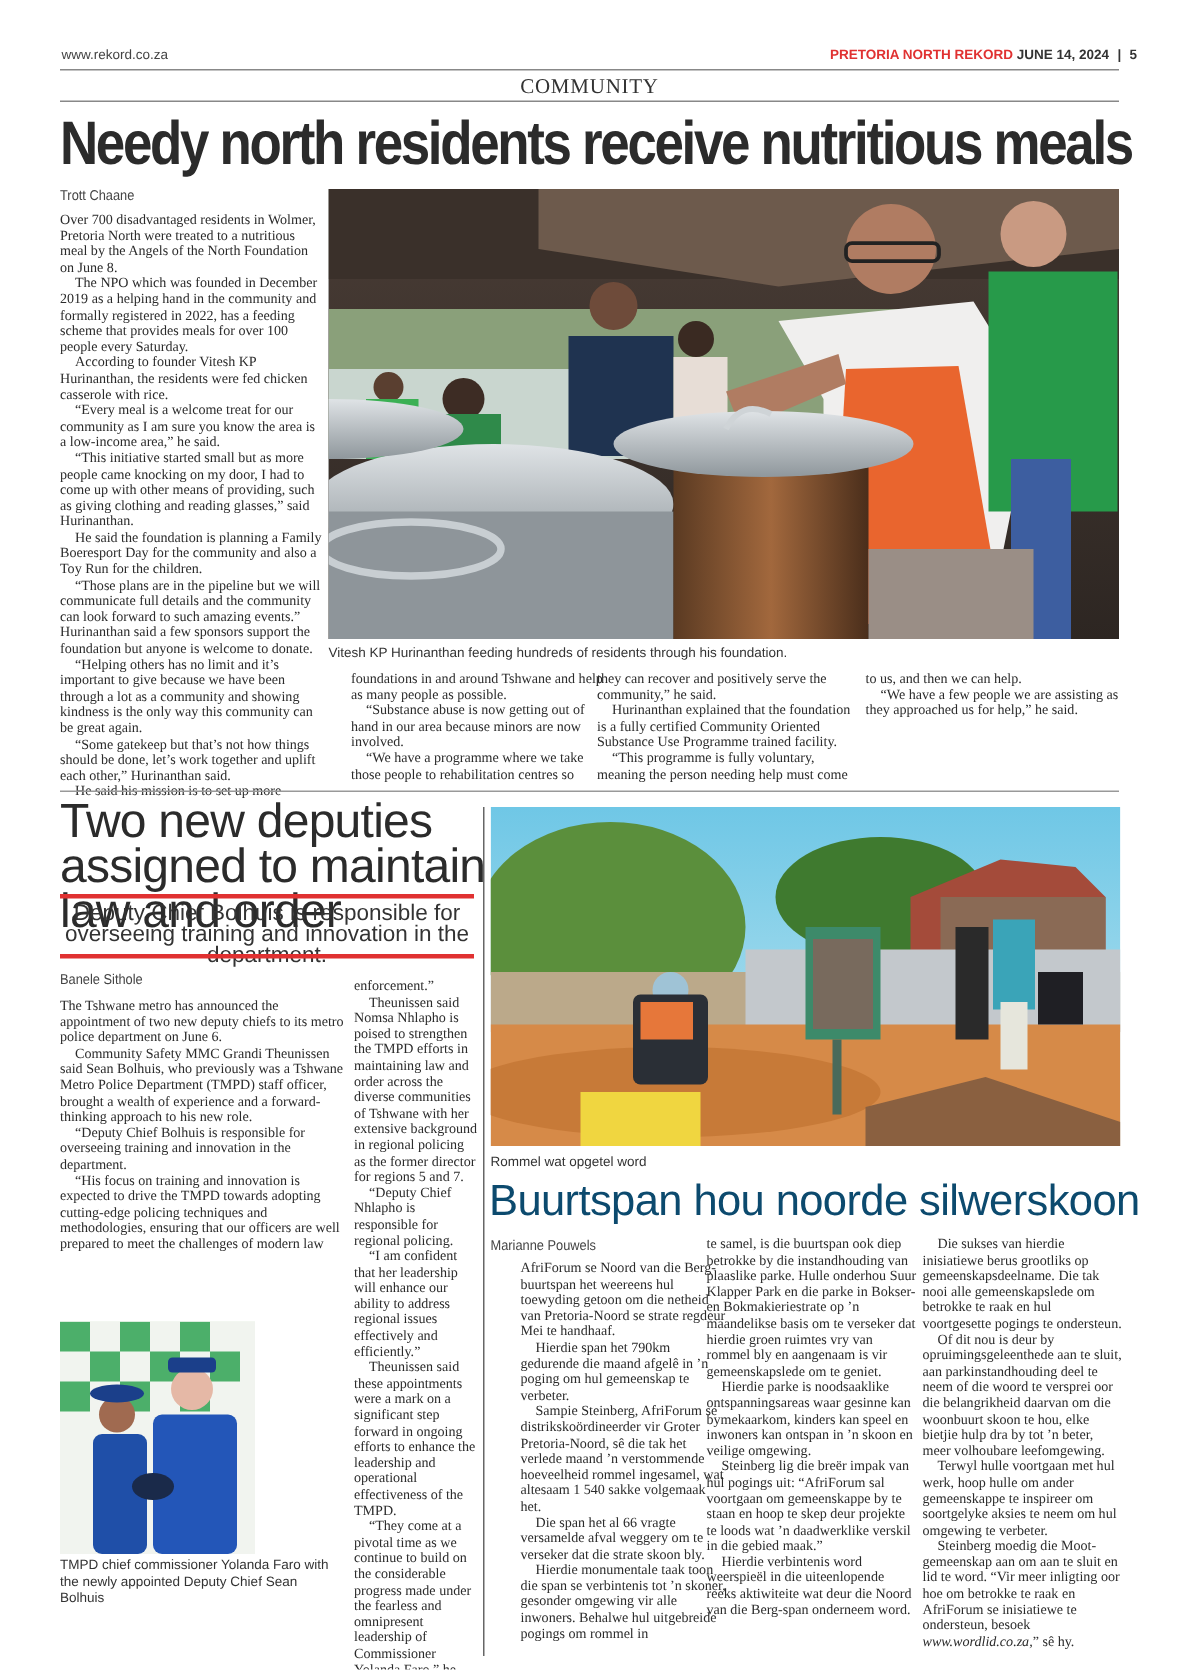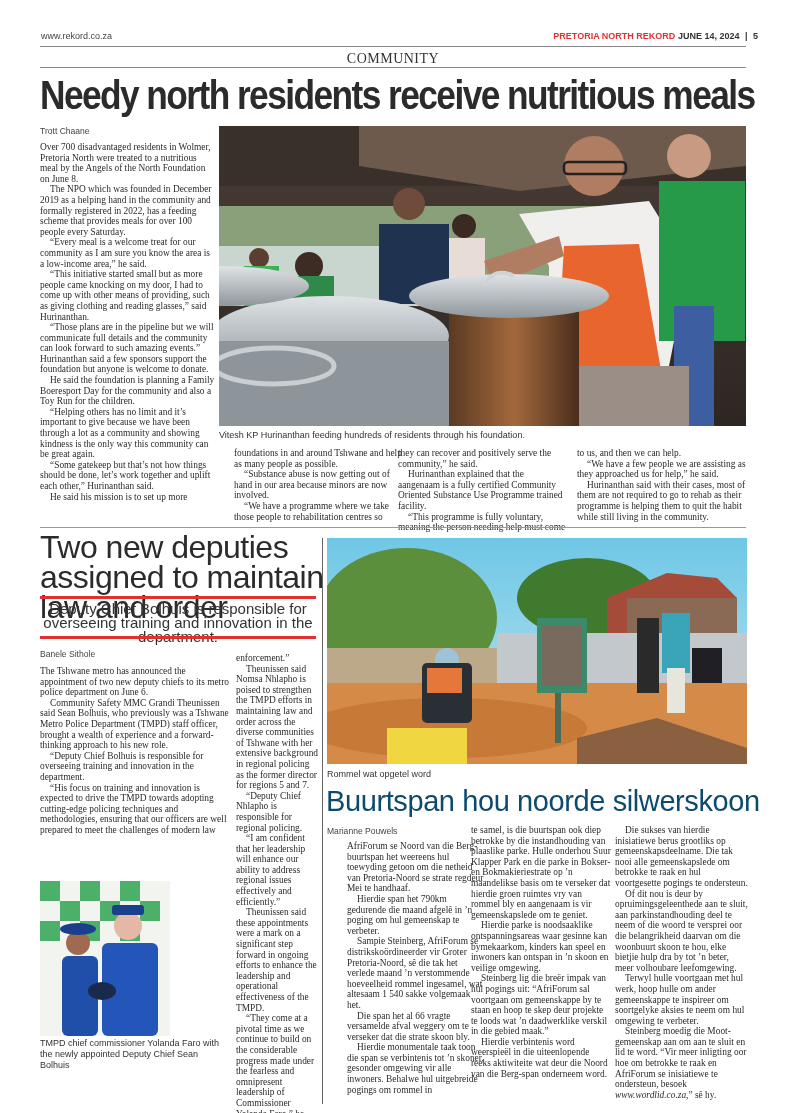--- a/index.html
+++ b/index.html
@@ -38,24 +38,25 @@
 <div class="abs rule" style="left:40px; top:46px; width:706px;"></div>
 <div class="abs section-label">COMMUNITY</div>
 <div class="abs rule" style="left:40px; top:67px; width:706px;"></div>
 
 <div class="abs headline1">Needy north residents receive nutritious meals</div>
 <div class="abs byline" style="left:40px; top:125px;">Trott Chaane</div>
 
 <div class="abs col" style="left:40px; top:142px; width:175px;">
   <p class="first">Over 700 disadvantaged residents in Wolmer, Pretoria North were treated to a nutritious meal by the Angels of the North Foundation on June 8.</p>
   <p>The NPO which was founded in December 2019 as a helping hand in the community and formally registered in 2022, has a feeding scheme that provides meals for over 100 people every Saturday.</p>
+  <p>According to founder Vitesh KP Hurinanthan, the residents were fed chicken casserole with rice.</p>
   <p>“Every meal is a welcome treat for our community as I am sure you know the area is a low-income area,” he said.</p>
   <p>“This initiative started small but as more people came knocking on my door, I had to come up with other means of providing, such as giving clothing and reading glasses,” said Hurinanthan.</p>
+  <p>He said the foundation is planning a Family Boeresport Day for the community and also a Toy Run for the children.</p>
   <p>“Those plans are in the pipeline but we will communicate full details and the community can look forward to such amazing events.” Hurinanthan said a few sponsors support the foundation but anyone is welcome to donate.</p>
-  <p>He said the foundation is planning a Family Boeresport Day for the community and also a Toy Run for the children.</p>
   <p>“Helping others has no limit and it’s important to give because we have been through a lot as a community and showing kindness is the only way this community can be great again.</p>
   <p>“Some gatekeep but that’s not how things should be done, let’s work together and uplift each other,” Hurinanthan said.</p>
   <p>He said his mission is to set up more</p>
 </div>
 
 <div class="abs photo" style="left:219px; top:126px; width:527px; height:300px; background:#6b6b66;">
   <svg width="527" height="300" viewBox="0 0 527 300">
     <defs>
       <linearGradient id="sky1" x1="0" y1="0" x2="0" y2="1">
           <stop offset="0" stop-color="#4a3d36"></stop>
@@ -104,27 +105,26 @@
 </div>
 <div class="abs caption" style="left:219px; top:430px; width:527px;">Vitesh KP Hurinanthan feeding hundreds of residents through his foundation.</div>
 
 <div class="abs col" style="left:234px; top:448px; width:170px;">
   <p class="first">foundations in and around Tshwane and help as many people as possible.</p>
   <p>“Substance abuse is now getting out of hand in our area because minors are now involved.</p>
   <p>“We have a programme where we take those people to rehabilitation centres so</p>
 </div>
 <div class="abs col" style="left:398px; top:448px; width:170px;">
   <p class="first">they can recover and positively serve the community,” he said.</p>
-  <p>Hurinanthan explained that the aangenaam is a fully certified Community Oriented Substance Use Programme trained facility.</p>
+  <p>Hurinanthan explained that the foundation is a fully certified Community Oriented Substance Use Programme trained facility.</p>
   <p>“This programme is fully voluntary, meaning the person needing help must come</p>
 </div>
 <div class="abs col" style="left:577px; top:448px; width:172px;">
   <p class="first">to us, and then we can help.</p>
   <p>“We have a few people we are assisting as they approached us for help,” he said.</p>
-  <p>Hurinanthan said with their cases, most of them are not required to go to rehab as their programme is helping them to quit the habit while still living in the community.</p>
 </div>
 
 <div class="abs rule" style="left:40px; top:527px; width:706px; background:#999;"></div>
 
 <div class="abs headline2">Two new deputies assigned to maintain law and order</div>
 <div class="abs red-rule" style="left:40px; top:596px; width:276px;"></div>
 <div class="abs standfirst">Deputy Chief Bolhuis is responsible for overseeing training and innovation in the department.</div>
 <div class="abs red-rule" style="left:40px; top:636px; width:276px;"></div>
 <div class="abs byline" style="left:40px; top:648px;">Banele Sithole</div>
 

